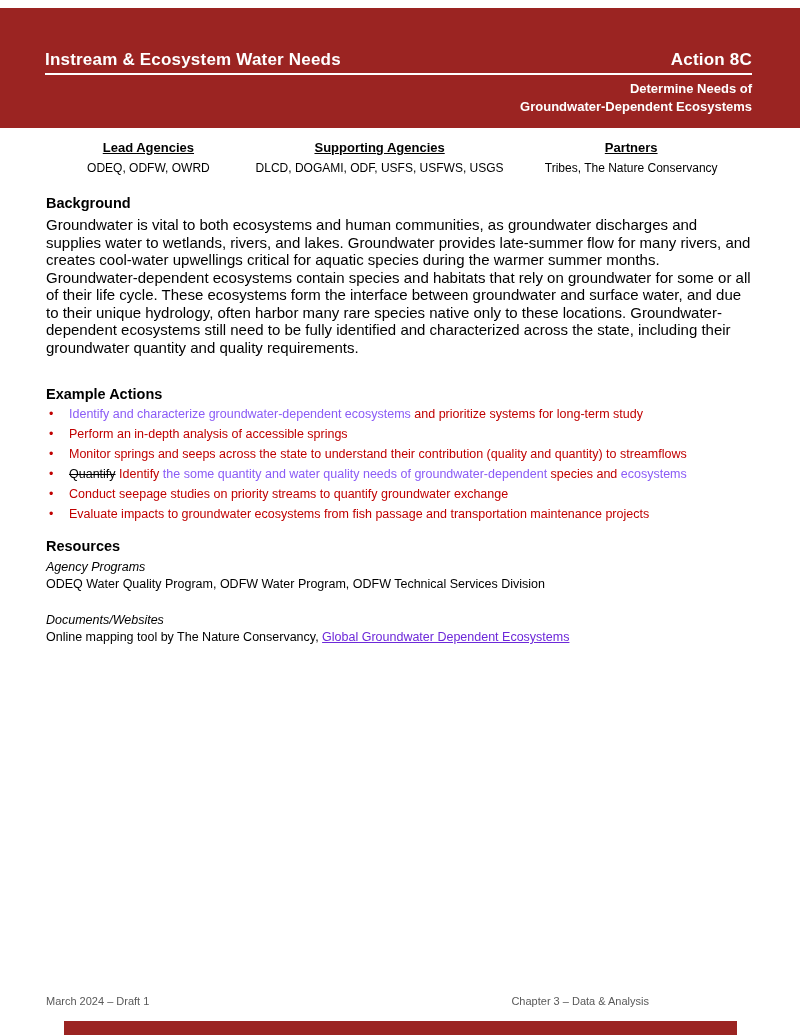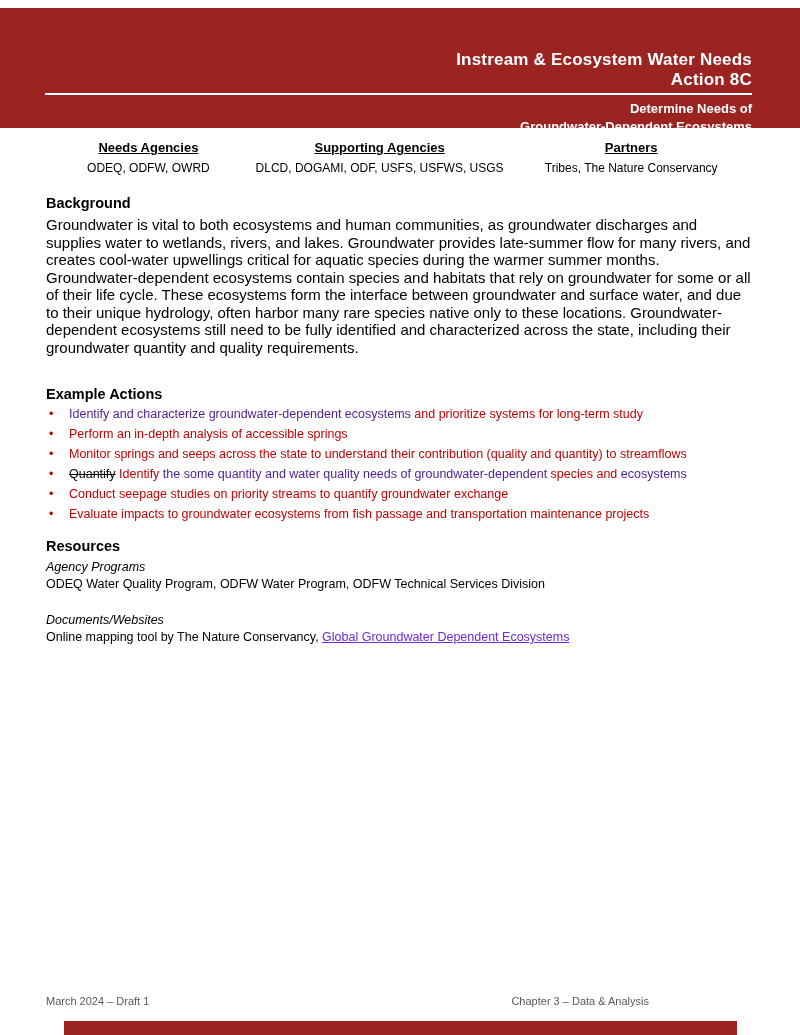--- a/index.html
+++ b/index.html
@@ -22,21 +22,20 @@
     background: #9b2422;
     color: #ffffff;
     padding: 42px 48px 0 45px;
   }
   .band-titlerow {
     display: flex;
     justify-content: space-between;
     align-items: flex-end;
     border-bottom: 2px solid #ffffff;
     padding-bottom: 3px;
-    flex-direction: column;
   }
   .band-title, .band-action {
     font-size: 17px;
     font-weight: bold;
     letter-spacing: 0.2px;
   }
   .band-sub {
     text-align: right;
     font-size: 13px;
     font-weight: bold;
@@ -93,21 +92,21 @@
     margin-bottom: 5px;
     white-space: pre-wrap;
   }
   .actions-list li::before {
     content: "\2022";
     color: #c00000;
     position: absolute;
     left: 3px;
     top: 0;
   }
-  .seg-default { color: #4c1d95; }
+  .seg-default { color: #8b5cf6; }
   .seg-red { color: #c00000; }
   .seg-strike { color: #000000; text-decoration: line-through; }
 
   .italic-label {
     font-style: italic;
     font-size: 12.5px;
     margin-top: 6px;
     margin-bottom: 2px;
   }
   .resource-line { font-size: 12.5px; line-height: 17px; }
@@ -151,21 +150,21 @@
       <span class="band-action">Action 8C</span>
     </div>
     <div class="band-sub">
       <div>Determine Needs of</div>
       <div>Groundwater-Dependent Ecosystems</div>
     </div>
   </header>
 
   <section class="agencies">
     <div class="agency-col c0">
-      <div class="agency-label">Needs Agencies</div>
+      <div class="agency-label">Lead Agencies</div>
       <div class="agency-value">ODEQ, ODFW, OWRD</div>
     </div>
     <div class="agency-col c1">
       <div class="agency-label">Supporting Agencies</div>
       <div class="agency-value">DLCD, DOGAMI, ODF, USFS, USFWS, USGS</div>
     </div>
     <div class="agency-col c2">
       <div class="agency-label">Partners</div>
       <div class="agency-value">Tribes, The Nature Conservancy</div>
     </div>

